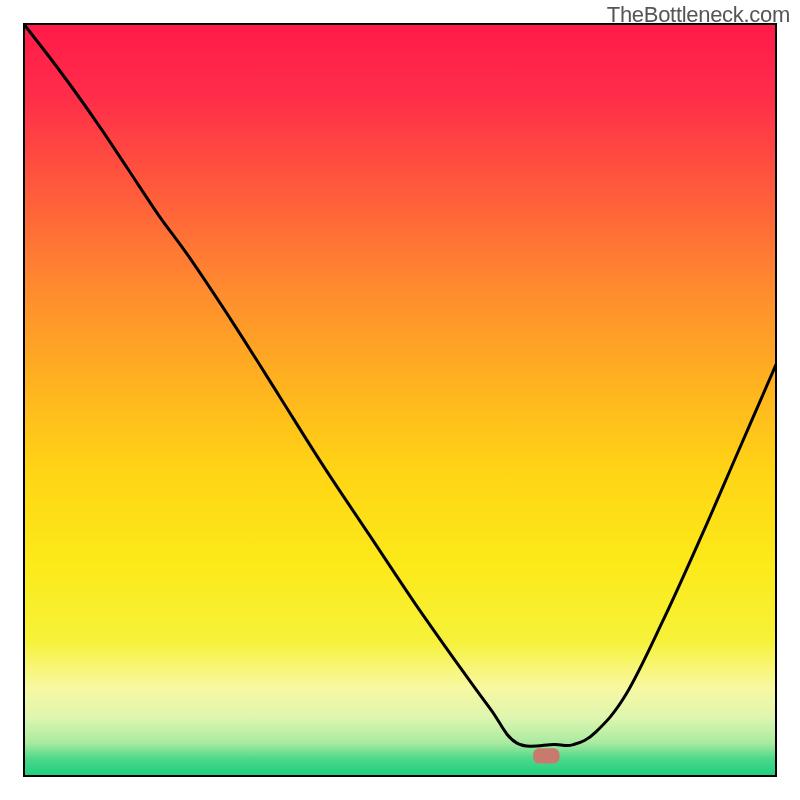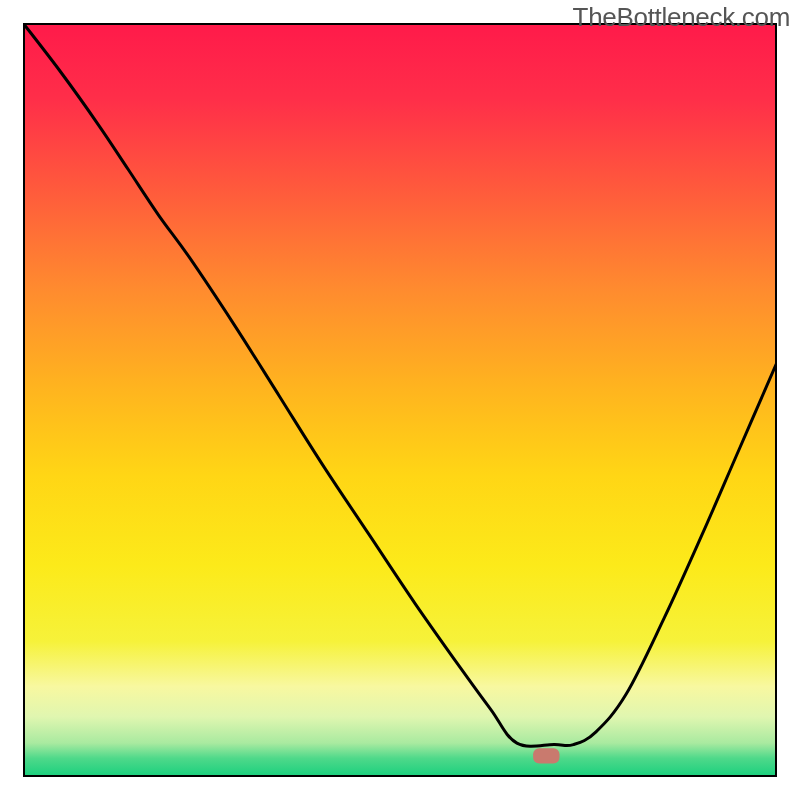--- a/index.html
+++ b/index.html
@@ -13,21 +13,21 @@
   .container {
     position: relative;
     width: 800px;
     height: 800px;
   }
   .watermark {
     position: absolute;
     top: 2px;
     right: 10px;
     color: #555555;
-    font-size: 26px;
+    font-size: 22px;
     font-weight: 500;
     z-index: 10;
     letter-spacing: -0.3px;
   }
   .plot-area {
     position: absolute;
     left: 23px;
     top: 23px;
     width: 754px;
     height: 754px;

